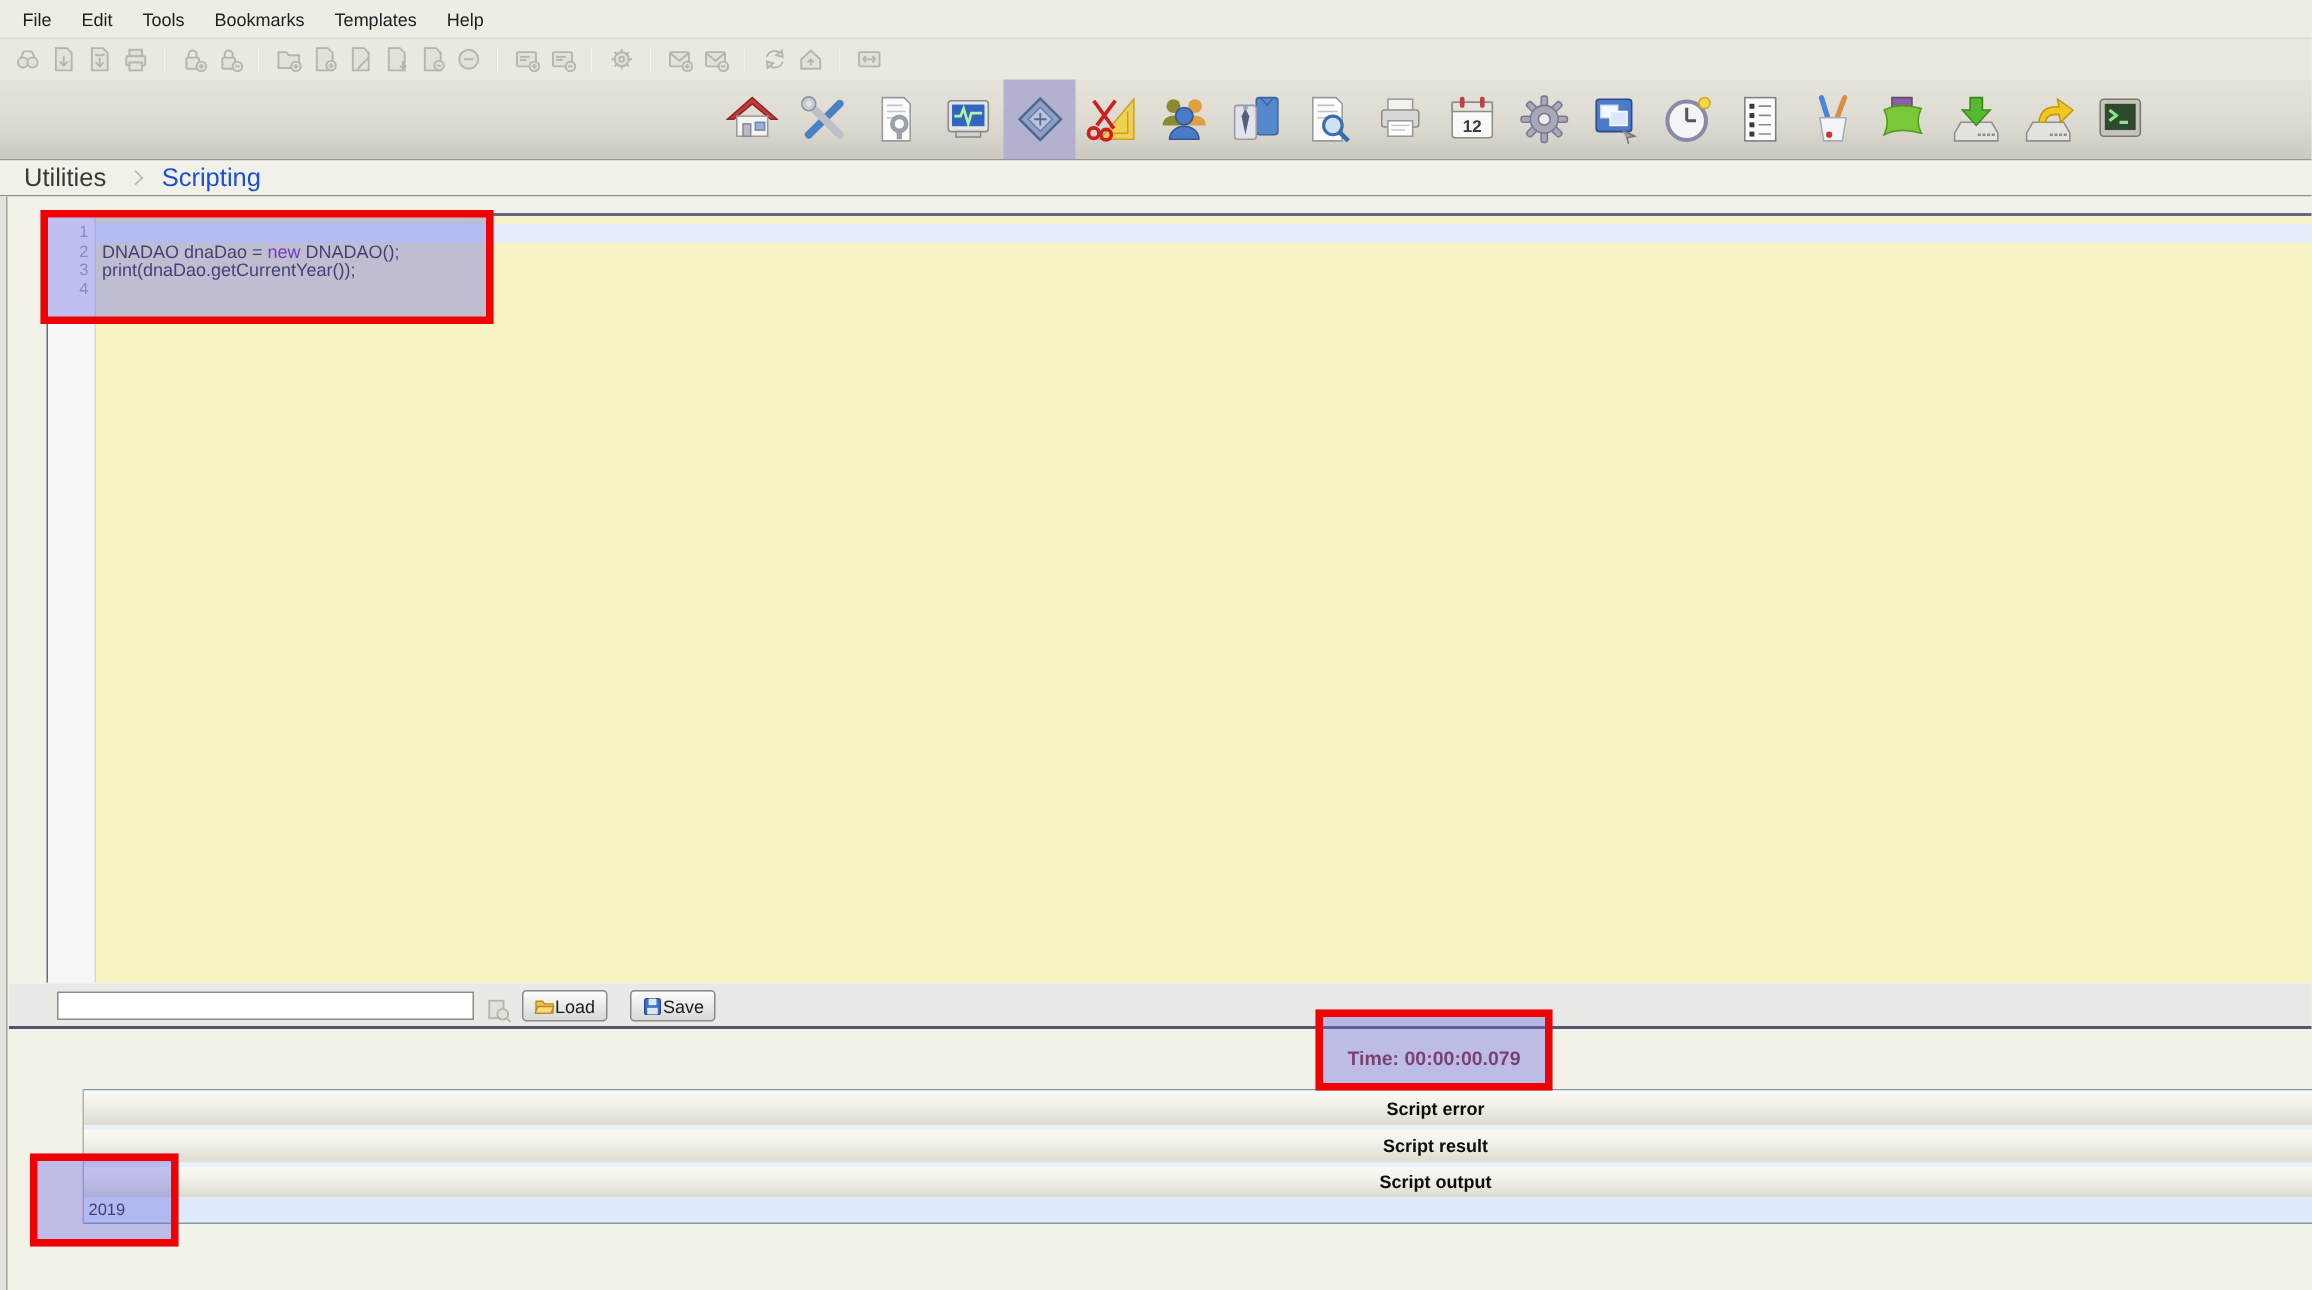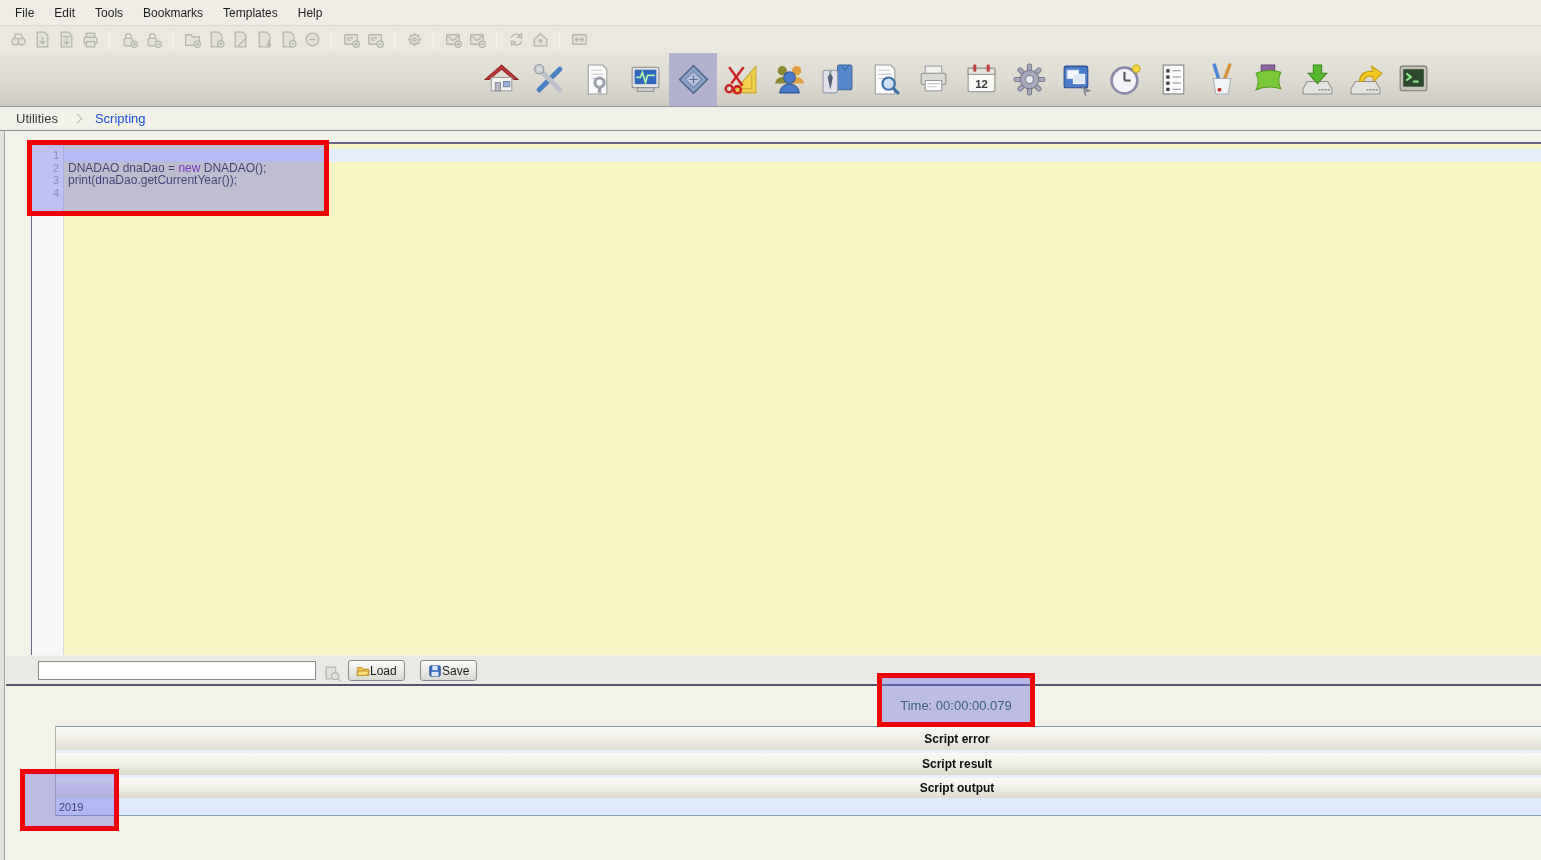--- a/index.html
+++ b/index.html
@@ -22,21 +22,21 @@
   #main-toolbar { position:absolute; left:0; top:53px; width:1541px; height:54px;
     background:linear-gradient(180deg,#e6e3da 0%,#ddDAd1 55%,#ccc9c0 100%);
     border-bottom:1px solid #97959c; }
   #icon-strip { position:absolute; left:477px; top:0; height:53px; display:flex;text-align:right; }
   .bic { width:48px; height:53px; display:flex; align-items:center; justify-content:center; }
   .bic svg { width:35px; height:35px; }
   .bic.selected { background:#b2b2d0; }
 
   #crumb-bar { position:absolute; left:0; top:107px; width:1541px; height:24px;
     background:#f1f0e9; border-bottom:1px solid #8d8d95; display:flex; align-items:center; padding-left:16px; }
-  .crumb-item { font-size:13px; color:#3a3a3a; }
+  .crumb-item { font-size:17px; color:#3a3a3a; }
   .crumb-item.muted { color:#1d4ed8; }
   .crumb-sep { width:7px; height:7px; border-top:1px solid #b9b7ae; border-right:1px solid #b9b7ae;
     transform:rotate(45deg); margin:0 14px 0 16px; }
 
   
   #content { position:absolute; left:0; top:131px; width:1541px; height:729px; background:#f3f2e9; }
   #left-strip { position:absolute; left:0; top:0; width:5px; height:729px;
     background:#e3e2de; border-right:1px solid #a3a29c; }
 
   #editor-top-border { position:absolute; left:31px; top:11px; width:1510px; height:2px; background:#66668a; }
@@ -55,21 +55,21 @@
   #path-input { position:absolute; left:32px; top:5px; width:278px; height:19px;
     border:1px solid #8a8a8a; background:#fff; font-size:12px; padding:0 3px; }
   #mag { position:absolute; left:314px; top:5px; }
   .btn { position:absolute; top:4px; height:21px; display:inline-flex; align-items:center; gap:0;
     border:1px solid #8a8a8a; border-radius:3px; padding:0 7px; font-size:12px; color:#1a1a1a;
     background:linear-gradient(180deg,#fdfdfc,#e6e6e2 60%,#d9d9d4); cursor:default; }
   #load-btn { left:342px; } #save-btn { left:414px; }
   #panel-divider { position:absolute; left:6px; top:553px; width:1535px; height:2px; background:#54546e; }
 
   #time-label { position:absolute; left:877px; top:560px; width:158px; height:28px;
-    display:flex; align-items:center; justify-content:center; font-size:13px; color:#14532d; }
+    display:flex; align-items:center; justify-content:center; font-size:13px; color:#7f1d1d;font-weight:bold; }
 
   #bottom-panel { position:absolute; left:55px; top:595px; width:1803px; border-left:1px solid #b3b2ab; }
   .sec-topline { height:1px; background:#7e9cab; }
   .sec-bar { background:linear-gradient(180deg,#faf9f5 0%,#f2f1ea 40%,#dddbcf 100%);
     font-size:12px; font-weight:bold; color:#0d0d0d; text-align:center; display:flex;
     align-items:center; justify-content:center; }
   .bar-err { height:23px; } .bar-res { height:22px; } .bar-out { height:20px; }
   .sec-gap { height:3px; background:#e8f0fa; }
   #output-row { height:18px; background:#dfeafc; border-bottom:1px solid #7e9cab;
     font-size:11px; color:#1a1a1a; padding-left:3px; display:flex; align-items:center; }

